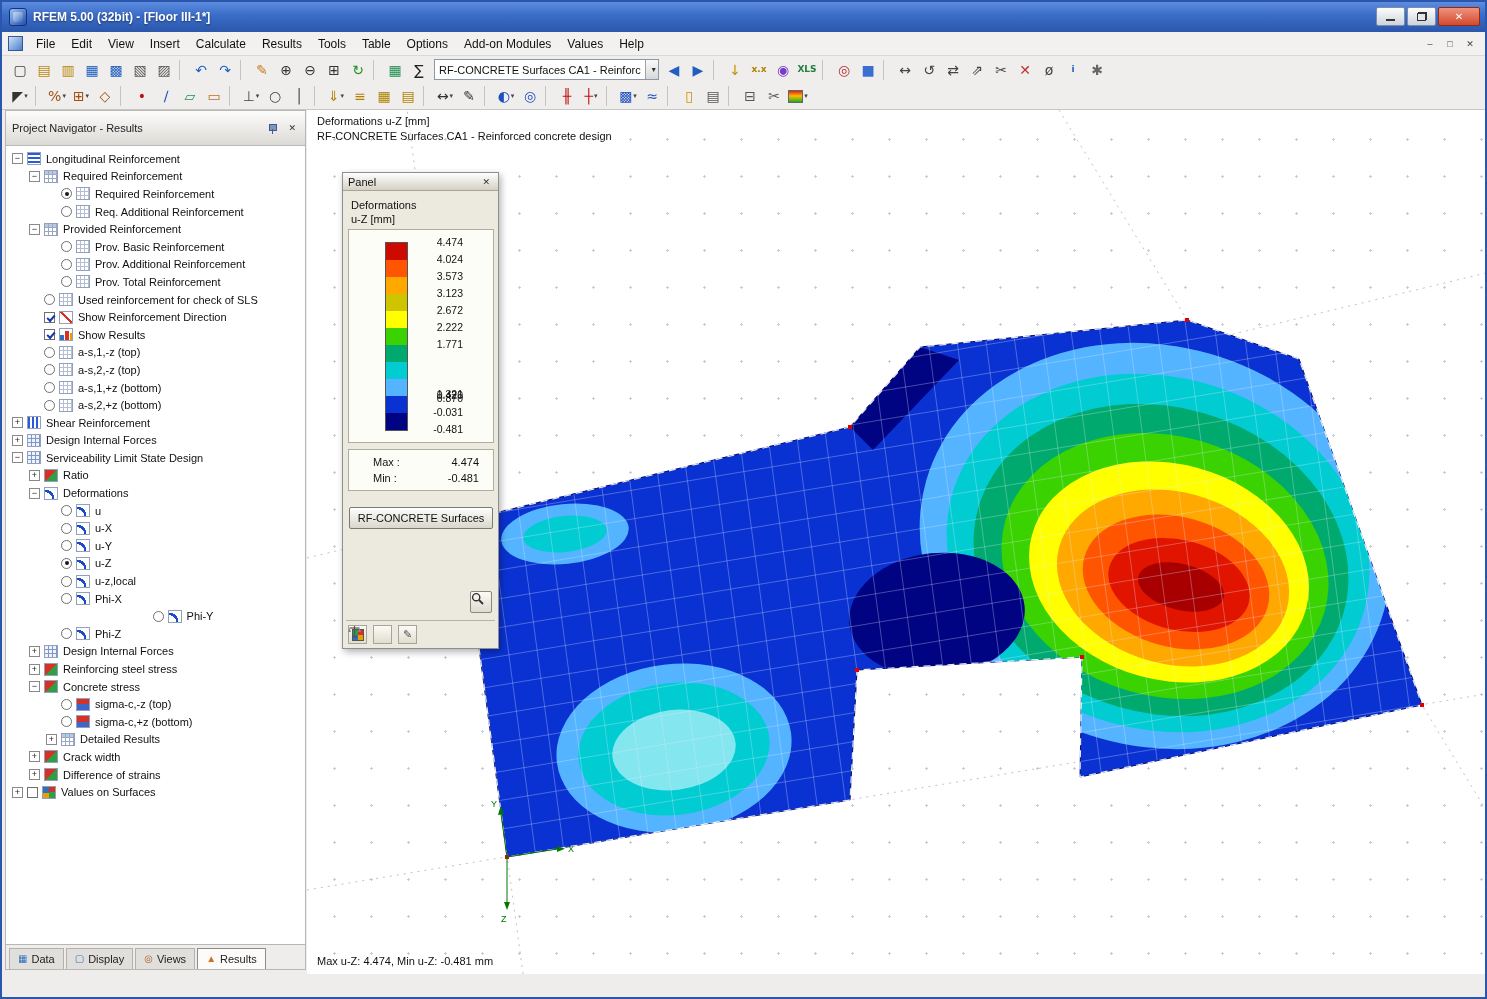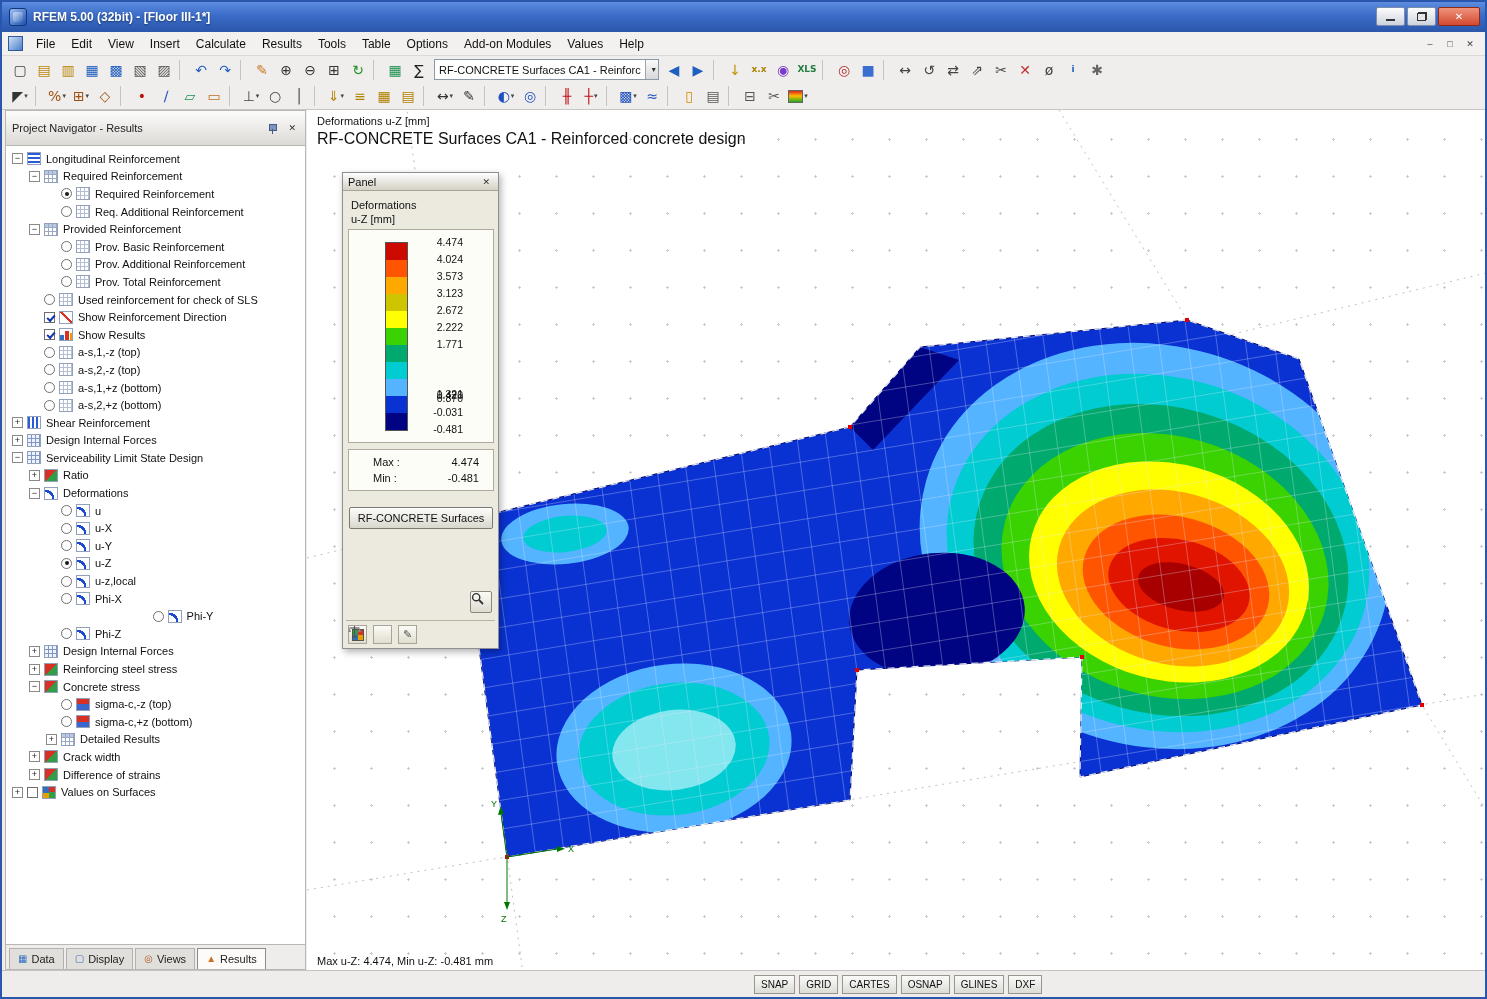--- a/index.html
+++ b/index.html
@@ -102,21 +102,21 @@
   .ntab { display:flex; align-items:center; gap:4px; font-size:11px; padding:0 8px; height:21px;
     border:1px solid #b3b1ad; border-bottom:none; background:#e1dfdb; color:#222; }
   .ntab.active { background:#fcfbf9; border-color:#8d8b87; }
   .ticon { font-size:10px; line-height:1; }
 
   
   #canvas { position:absolute; left:305px; top:108px; width:1179px; height:864px; background:#fff; overflow:hidden;
     background-image:radial-gradient(circle,#caccd3 1px,transparent 1.3px); background-size:37px 37px; background-position:9px 11px; }
   #canvas svg { position:absolute; left:0; top:0; }
   .canvas-h1 { position:absolute; left:10px; top:5px; font-size:11px; color:#111; z-index:5; }
-  .canvas-h2 { position:absolute; left:10px; top:20px; font-size:16px; color:#111; z-index:5; }
+  .canvas-h2 { position:absolute; left:10px; top:20px; font-size:11px; color:#111; z-index:5; }
   #canvas-status { position:absolute; left:10px; bottom:7px; font-size:11px; color:#111; z-index:5; }
 
   
   #panel { position:absolute; left:35px; top:62px; width:157px; height:477px; background:#eceadf;
     border:1px solid #8f8f8f; box-shadow:2px 3px 7px rgba(0,0,0,.3); z-index:10; font-size:11px; }
   #panel-title { height:18px; background:linear-gradient(#fefefe,#d5d1c5); border-bottom:1px solid #a8a49a;
     display:flex; align-items:center; padding:0 5px; color:#111; }
   #panel-title .small-x { margin-left:auto; }
   .panel-sec1 { position:absolute; left:8px; top:26px; color:#111; }
   .panel-sec2 { position:absolute; left:8px; top:40px; color:#111; }
@@ -848,24 +848,14 @@
         </div>
         <div class="ptool">
           <span>✎</span>
         </div>
       </div>
     </div>
 
     <div id="canvas-status">Max u-Z: 4.474, Min u-Z: -0.481 mm</div>
   </div>
 
-  <div id="statusbar">
-    <div id="sb-buttons">
-        <div class="sbtn">SNAP</div>
-        <div class="sbtn">GRID</div>
-        <div class="sbtn">CARTES</div>
-        <div class="sbtn">OSNAP</div>
-        <div class="sbtn">GLINES</div>
-        <div class="sbtn">DXF</div>
-      </div>
-  </div>
 
 </div>
 
 </body></html>

